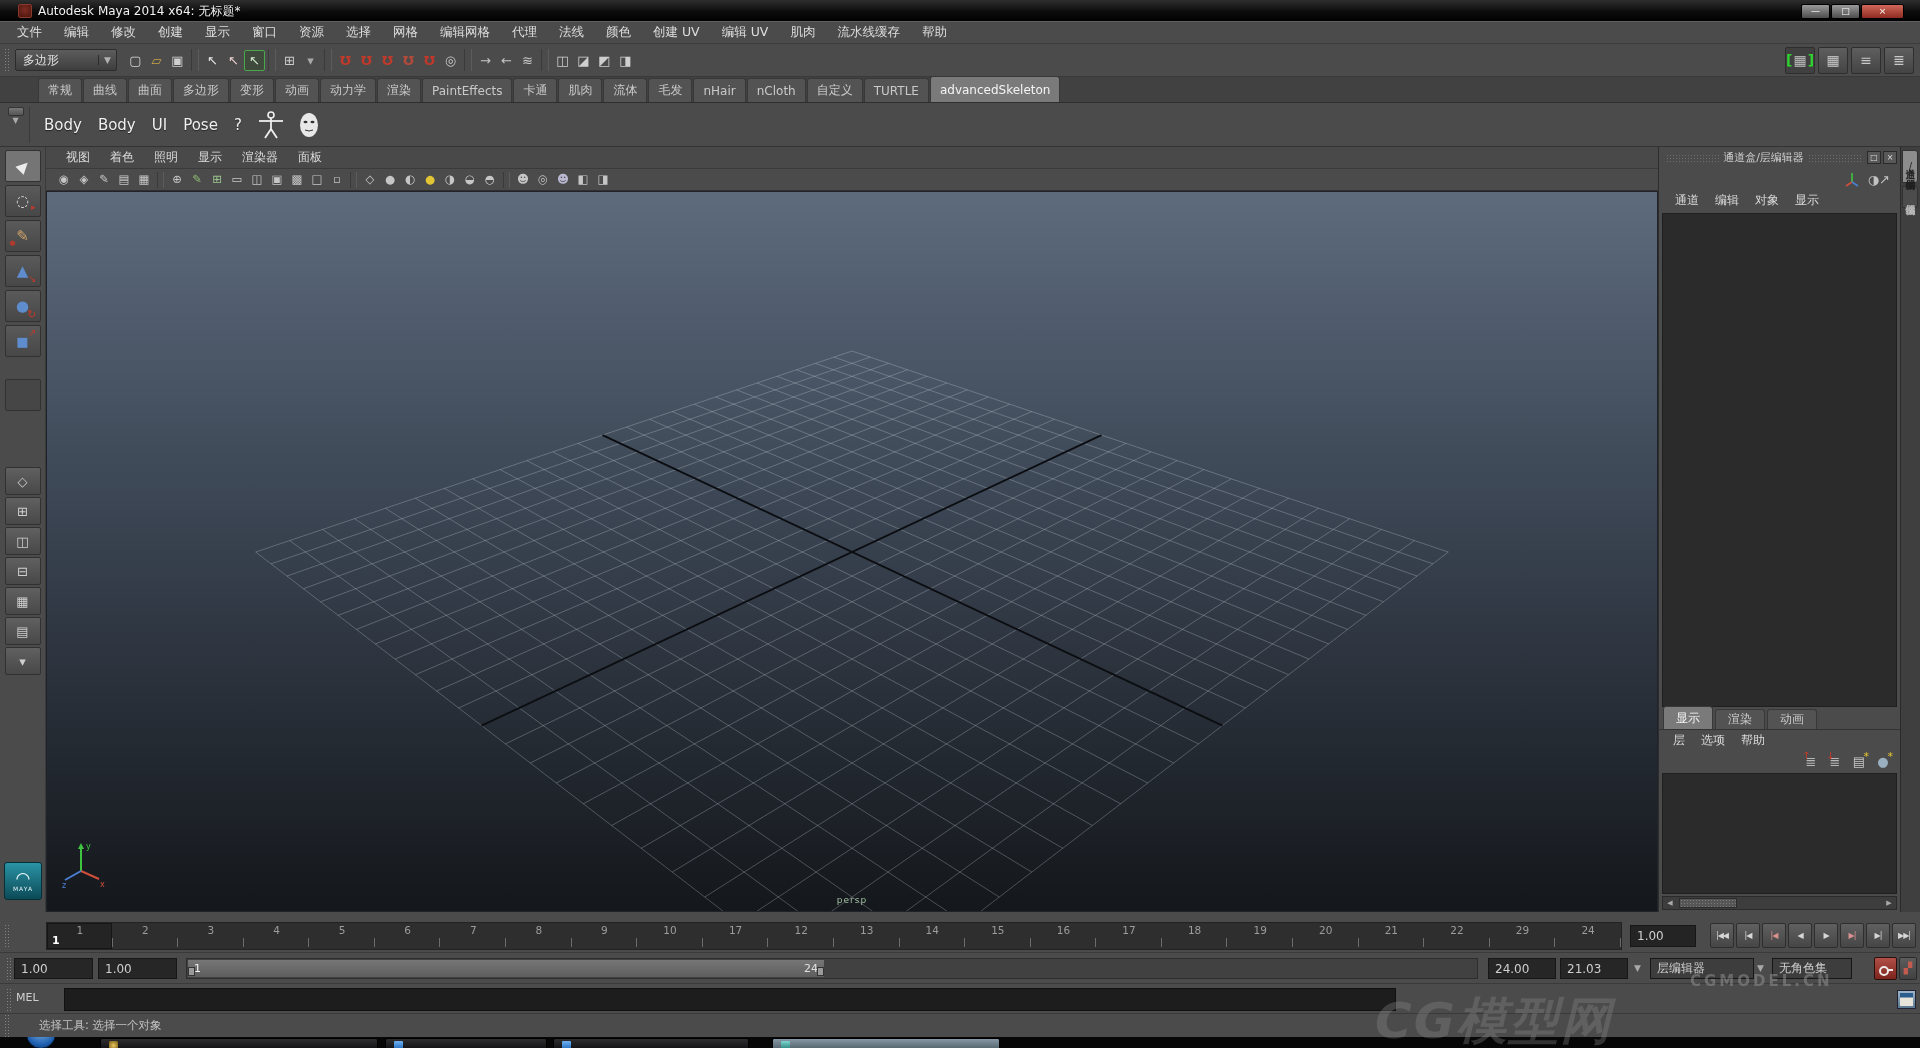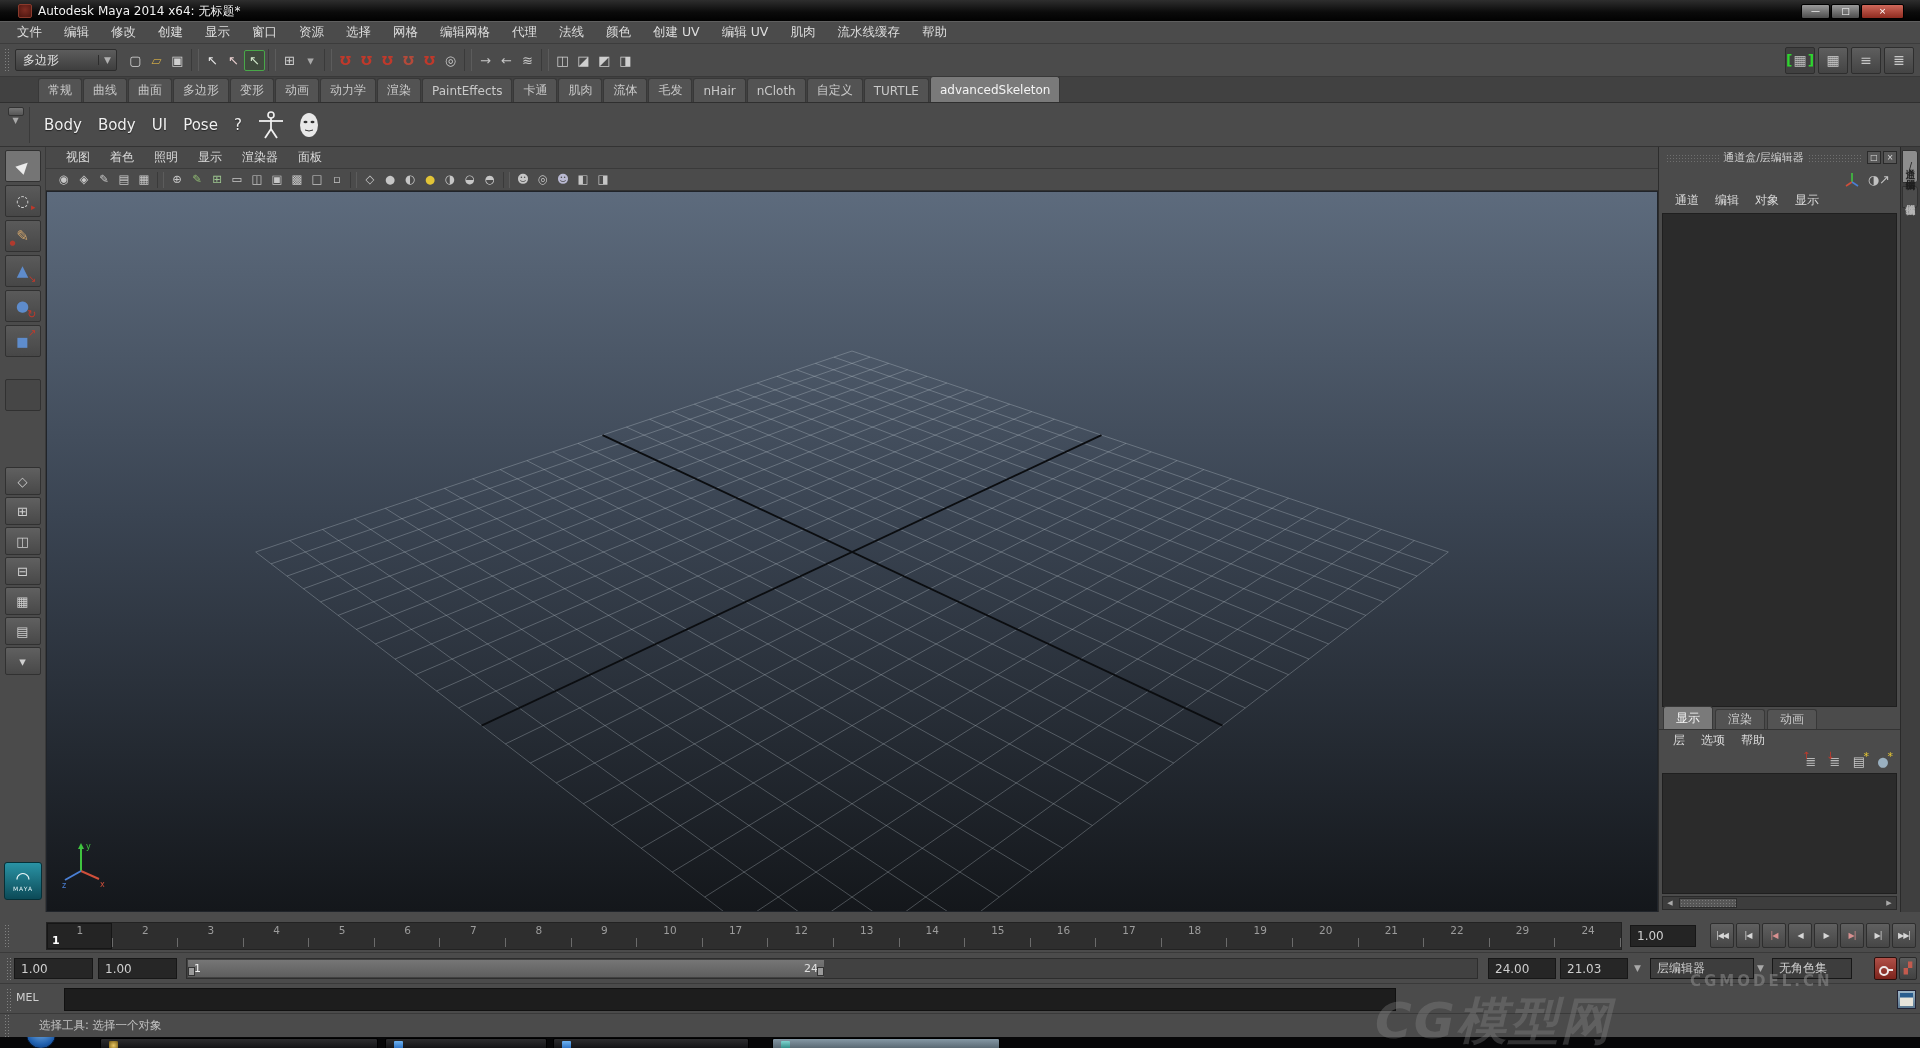--- a/index.html
+++ b/index.html
@@ -622,20 +622,21 @@
       </svg>
     <svg id="gizmo" width="46" height="50" viewBox="0 0 46 50">
       <line x1="20" y1="32" x2="20" y2="8" stroke="#3fc43f" stroke-width="2"></line>
       <polygon points="20,4 17,10 23,10" fill="#3fc43f"></polygon>
       <line x1="20" y1="32" x2="38" y2="40" stroke="#d04f3a" stroke-width="2"></line>
       <line x1="20" y1="32" x2="4" y2="41" stroke="#4a7fd4" stroke-width="2"></line>
       <text x="25" y="10" font-size="8" fill="#3fc43f">y</text>
       <text x="39" y="48" font-size="8" fill="#d04f3a">x</text>
       <text x="1" y="49" font-size="8" fill="#4a7fd4">z</text>
     </svg>
+    <div id="persp-label">persp</div>
   </div>
 </div>
 
 <div id="rightpanel">
   <div id="cb-header">
     <span class="hdots"></span>
     <span id="cb-title">通道盒/层编辑器</span>
     <span class="hdots"></span>
     <span class="cb-winbtn">□</span>
     <span class="cb-winbtn">×</span>

